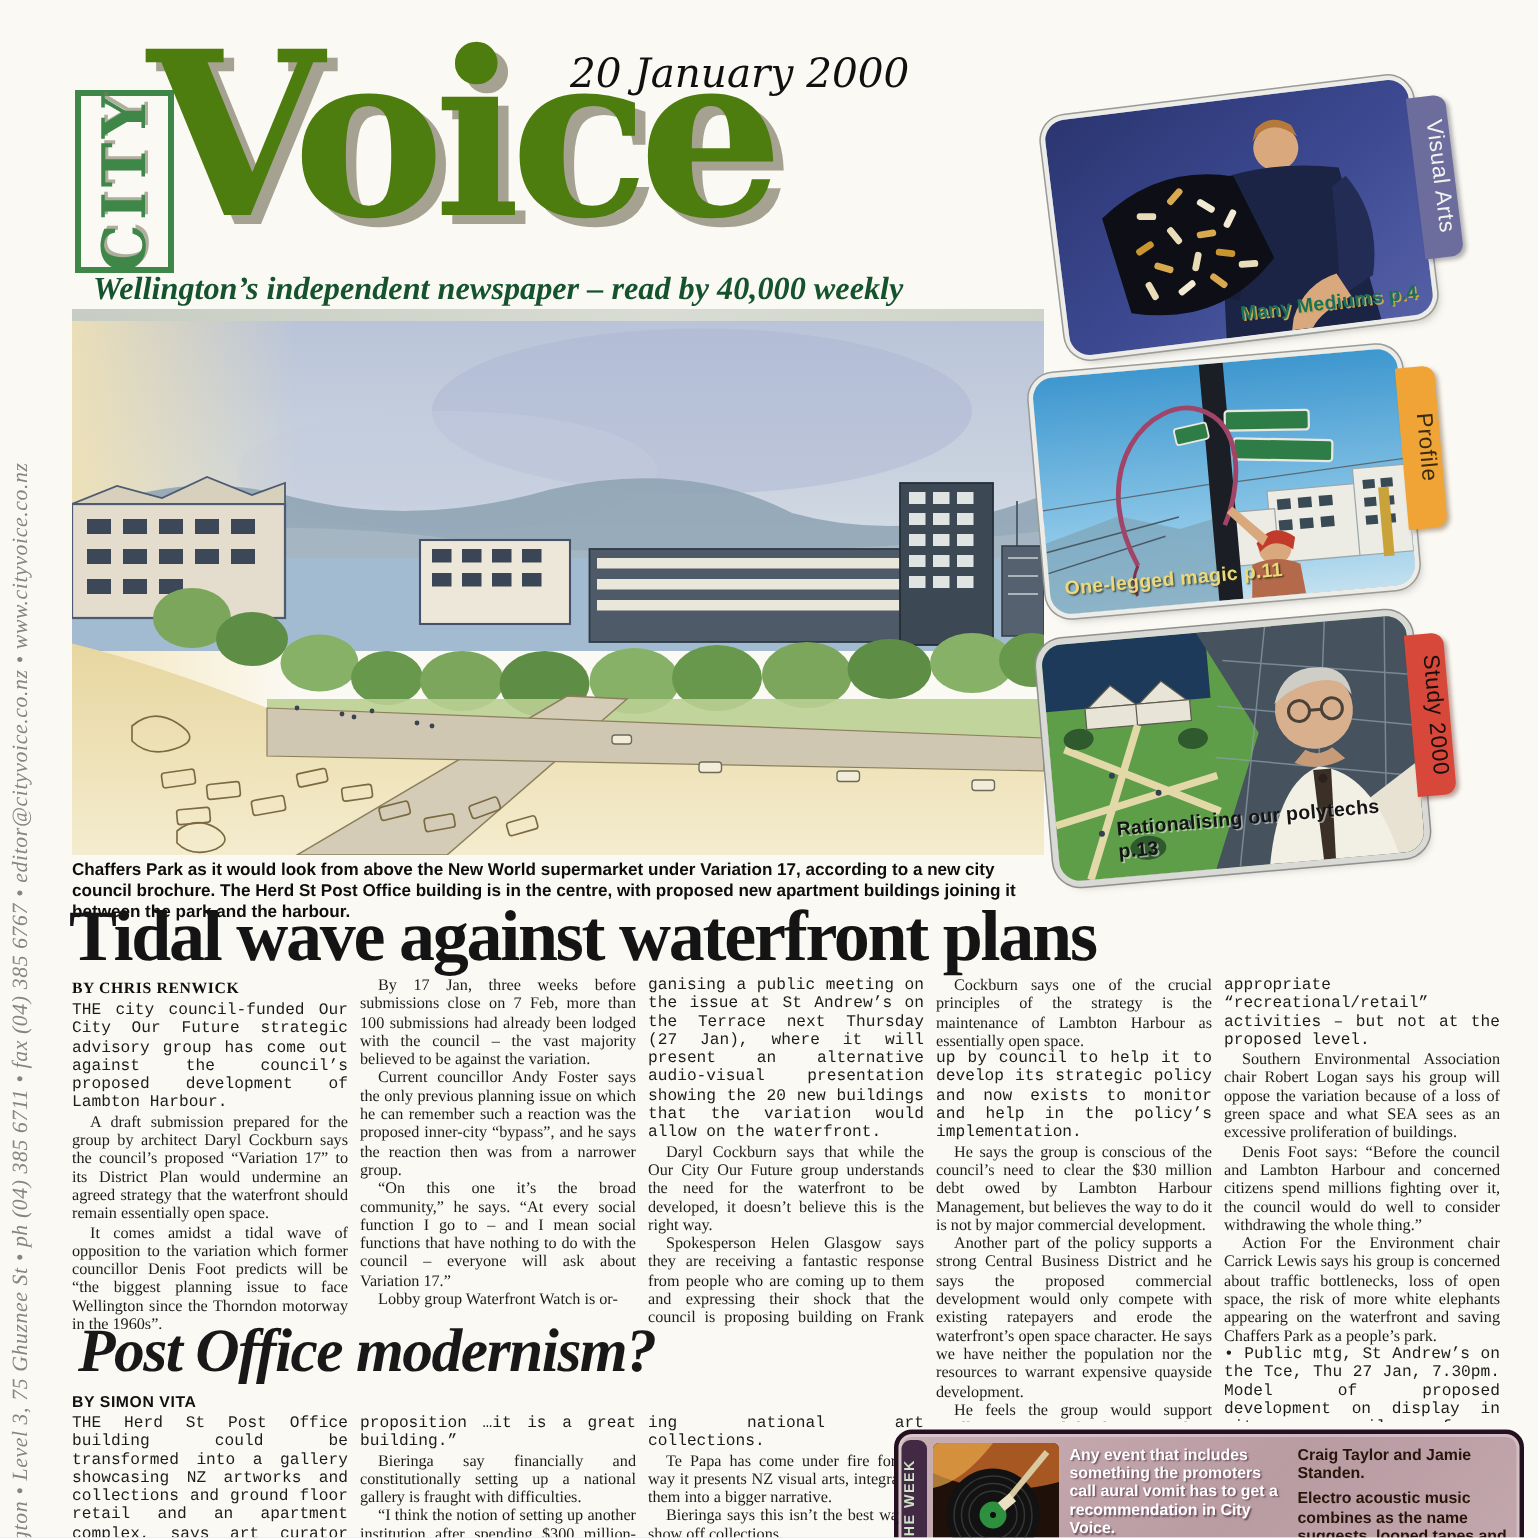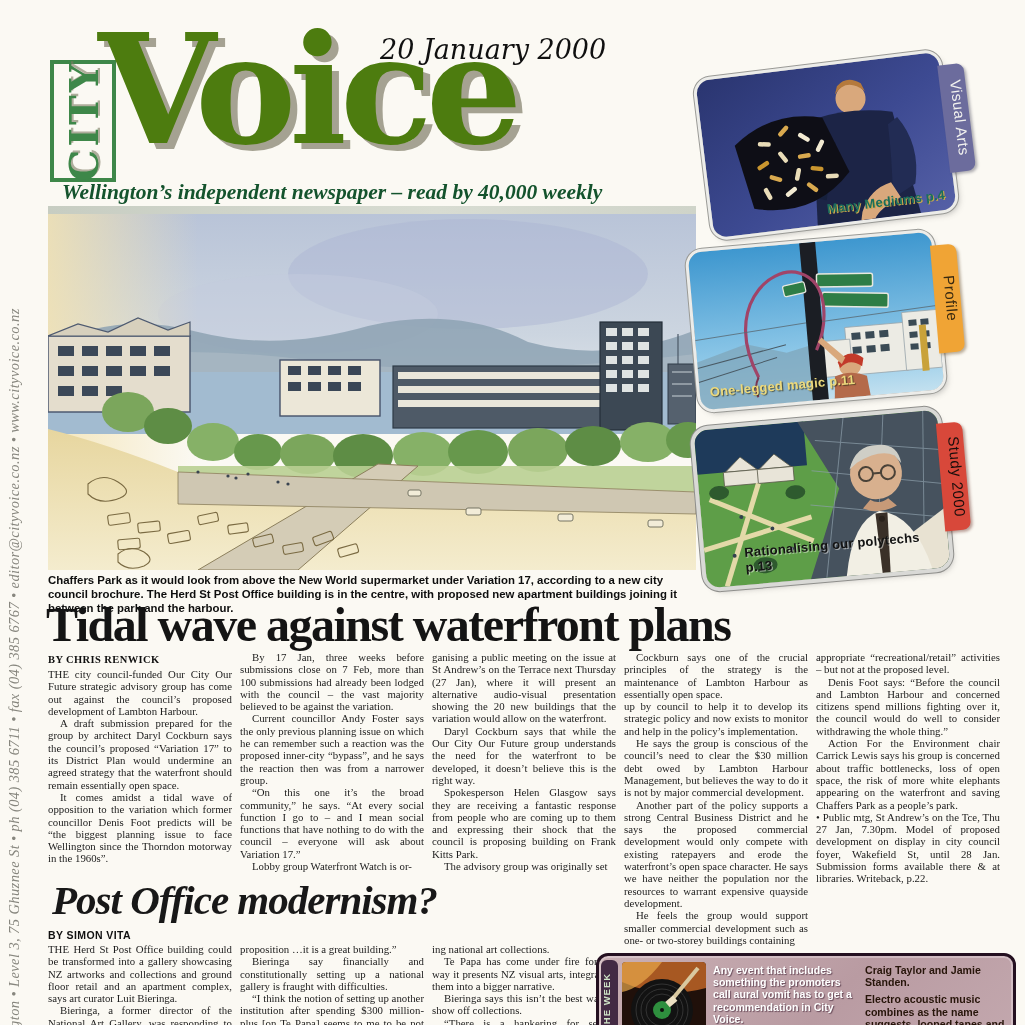--- a/index.html
+++ b/index.html
@@ -43,21 +43,21 @@
   .card3 .tab{background:#d8483a;color:#1a0e0c;box-shadow:2px 2px 3px rgba(90,30,20,.4);}
   .card3 .photo-caption{left:40px;bottom:10px;color:#141414;text-shadow:1px 1px 0 rgba(250,250,245,.5);}
   
   .tidal-headline{position:absolute;left:46px;top:597px;margin:0;width:970px;
         font:bold 48px "Liberation Serif",serif;letter-spacing:-1.5px;color:#141414;white-space:nowrap;}
   .byline{position:absolute;font:bold 10.5px "Liberation Sans",sans-serif;letter-spacing:.4px;color:#101010;}
   .t-byline{left:48px;top:654px;font-family:Liberation Serif, serif;}
   .col{position:absolute;width:184px;font-size:10.8px;line-height:12.3px;text-align:justify;
         color:#1c1c1c;overflow:hidden;}
   .para{margin:0;text-indent:12px;}
-  .para.cont{text-indent:0;}
+  .para.cont{text-indent:0;font-family:Liberation Mono, monospace;}
   .c1{left:48px;top:668px;height:218px;}
   .c2{left:240px;top:651px;height:235px;}
   .c3{left:432px;top:651px;height:235px;}
   .c4{left:624px;top:651px;height:297px;}
   .c5{left:816px;top:651px;height:297px;}
   .po-headline{position:absolute;left:52px;top:876px;margin:0;
         font:bold italic 41px "Liberation Serif",serif;letter-spacing:-1px;color:#181818;}
   .po-byline{left:48px;top:929px;}
   .pc1{left:48px;top:943px;height:82px;}
   .pc2{left:240px;top:943px;height:82px;}
@@ -404,20 +404,21 @@
     </div>
   <div class="col c4">
       <p class="para">Cockburn says one of the crucial principles of the strategy is the maintenance of Lambton Harbour as essentially open space.</p>
       <p class="para cont">up by council to help it to develop its strategic policy and now exists to monitor and help in the policy’s implementation.</p>
       <p class="para">He says the group is conscious of the council’s need to clear the $30 million debt owed by Lambton Harbour Management, but believes the way to do it is not by major commercial development.</p>
       <p class="para">Another part of the policy supports a strong Central Business District and he says the proposed commercial development would only compete with existing ratepayers and erode the waterfront’s open space character. He says we have neither the population nor the resources to warrant expensive quayside development.</p>
       <p class="para">He feels the group would support smaller commercial development such as one- or two-storey buildings containing</p>
     </div>
   <div class="col c5">
       <p class="para cont">appropriate “recreational/retail” activities – but not at the proposed level.</p>
+      <p class="para">Southern Environmental Association chair Robert Logan says his group will oppose the variation because of a loss of green space and what SEA sees as an excessive proliferation of buildings.</p>
       <p class="para">Denis Foot says: “Before the council and Lambton Harbour and concerned citizens spend millions fighting over it, the council would do well to consider withdrawing the whole thing.”</p>
       <p class="para">Action For the Environment chair Carrick Lewis says his group is concerned about traffic bottlenecks, loss of open space, the risk of more white elephants appearing on the waterfront and saving Chaffers Park as a people’s park.</p>
       <p class="para cont">• Public mtg, St Andrew’s on the Tce, Thu 27 Jan, 7.30pm. Model of proposed development on display in city council foyer, Wakefield St, until 28 Jan. Submission forms available there &amp; at libraries. Writeback, p.22.</p>
     </div>
 
   <h2 class="po-headline">Post Office modernism?</h2>
   <div class="byline po-byline">BY SIMON VITA</div>
   <div class="col pc1">
       <p class="para cont">THE Herd St Post Office building could be transformed into a gallery showcasing NZ artworks and collections and ground floor retail and an apartment complex, says art curator Luit Bieringa.</p>
       <p class="para">Bieringa, a former director of the National Art Gallery, was responding to an approach made to him by lawyer</p>

